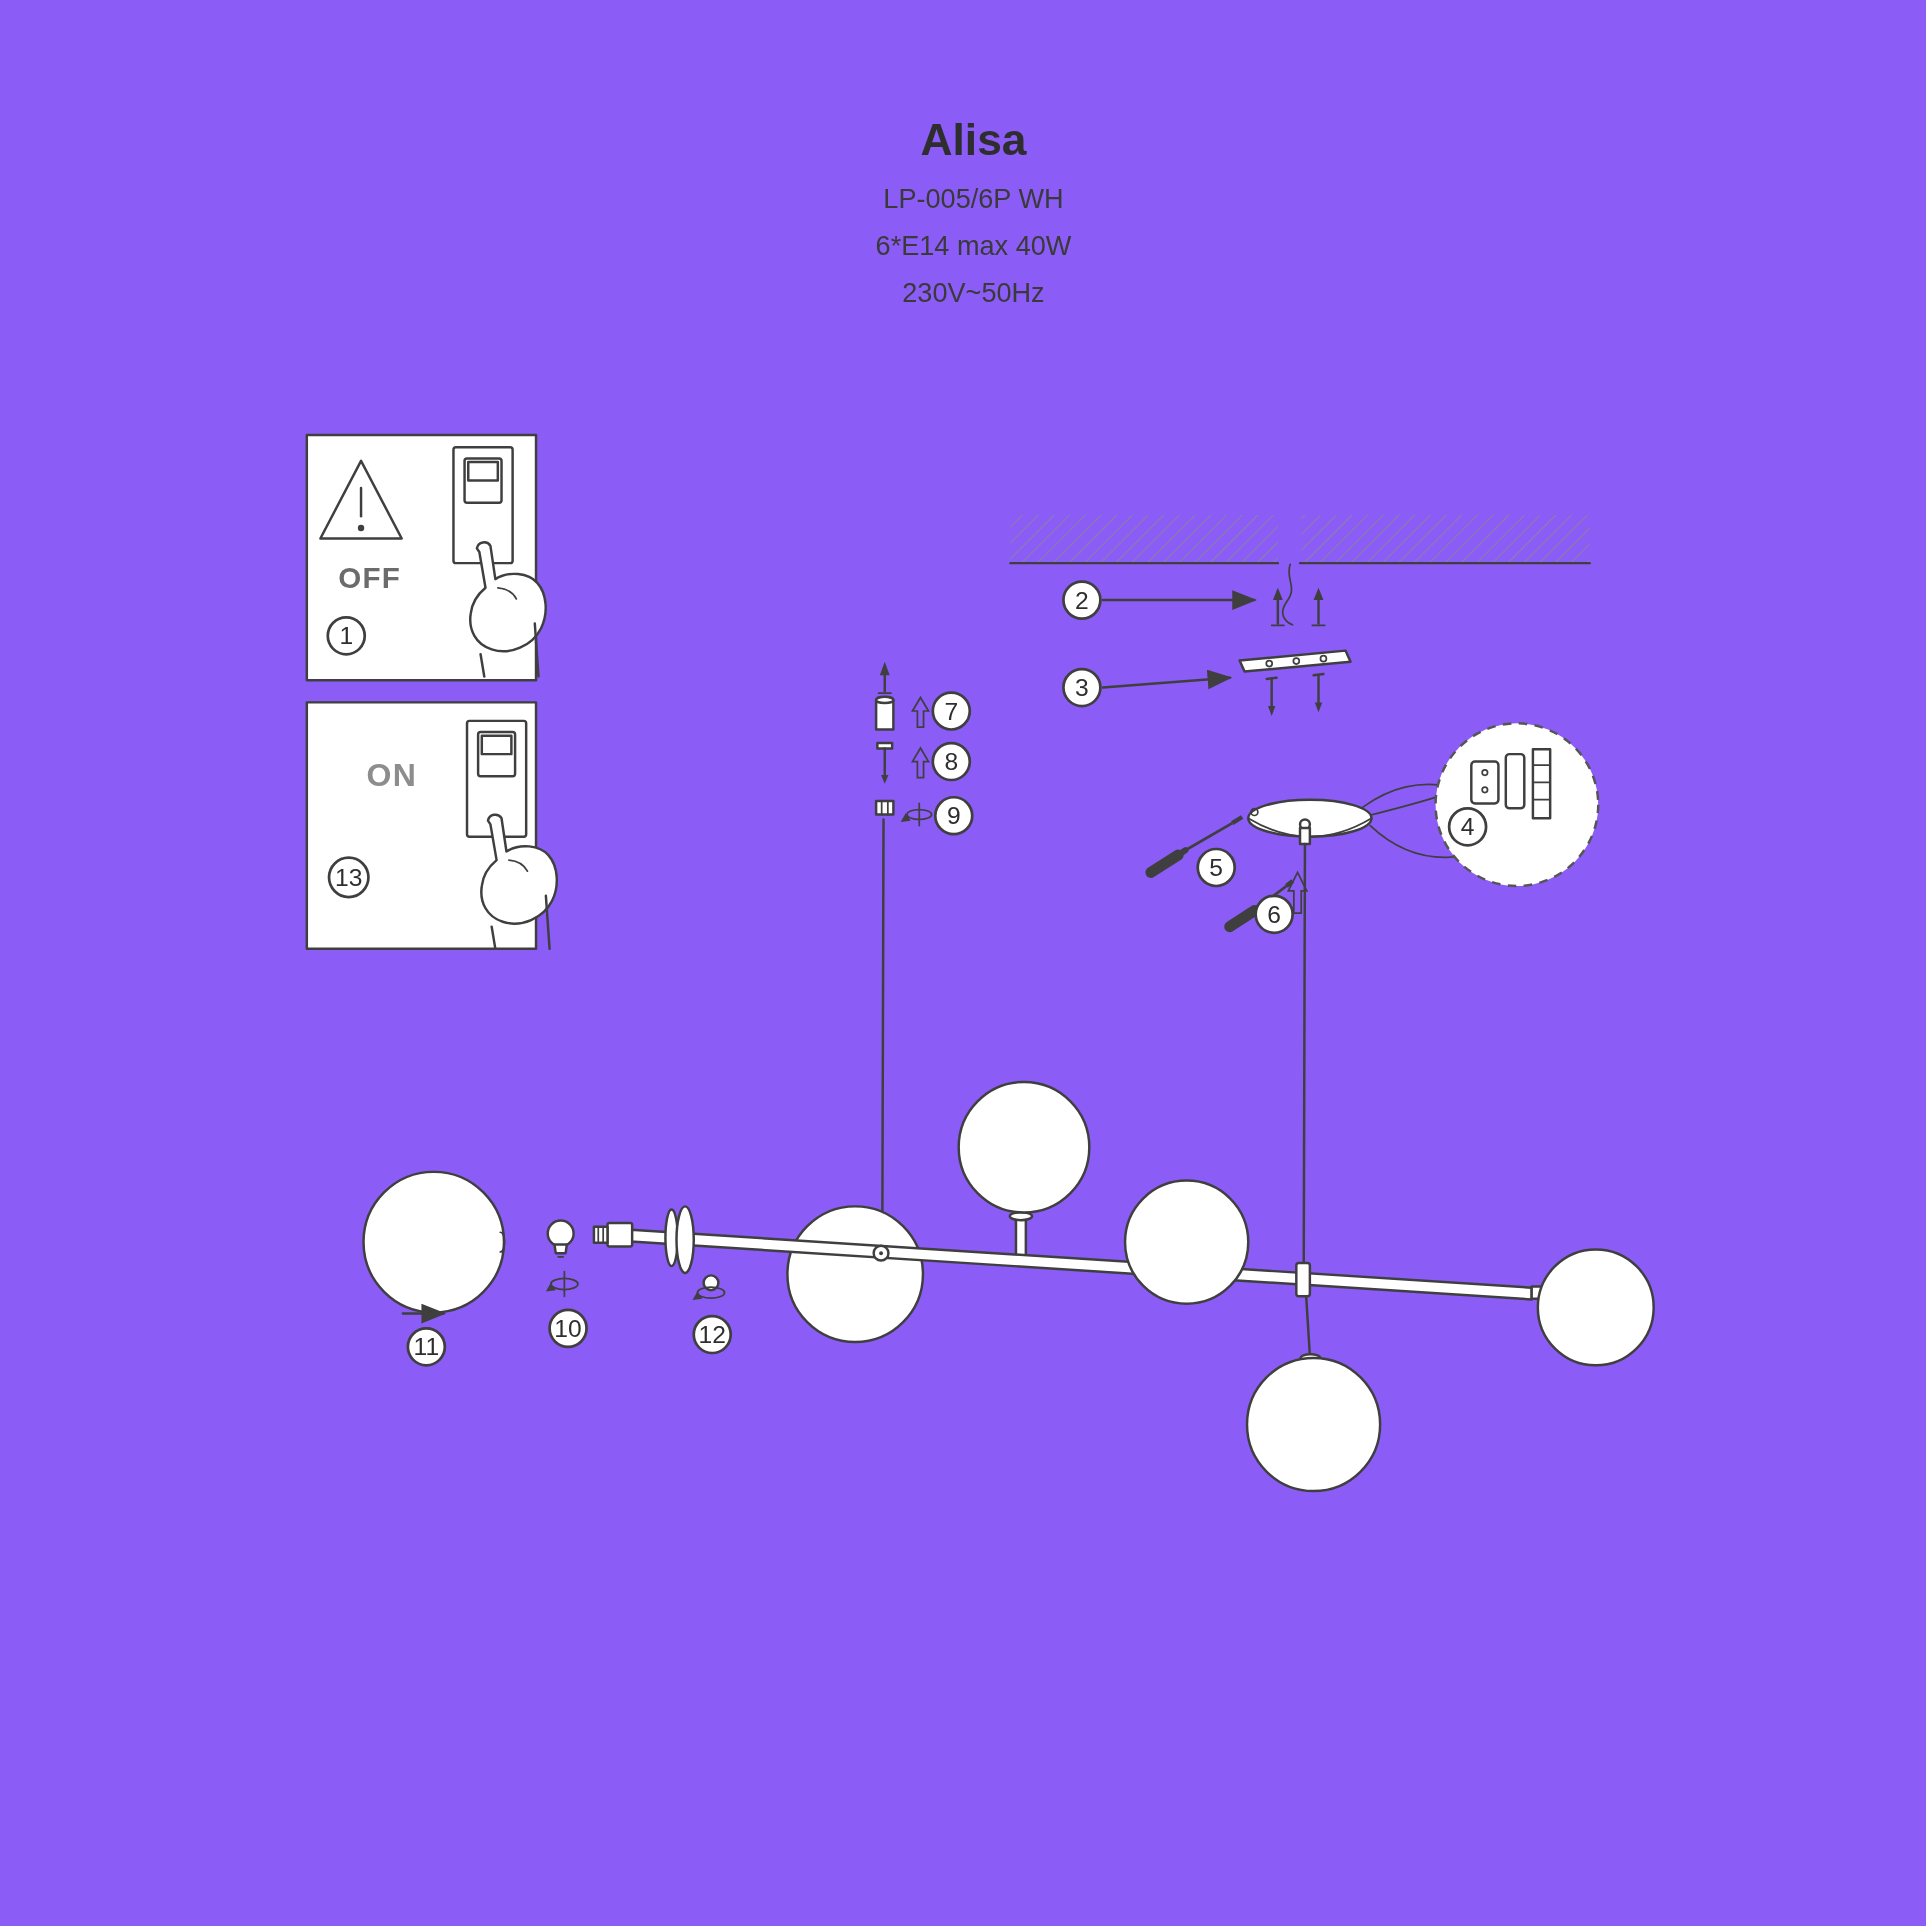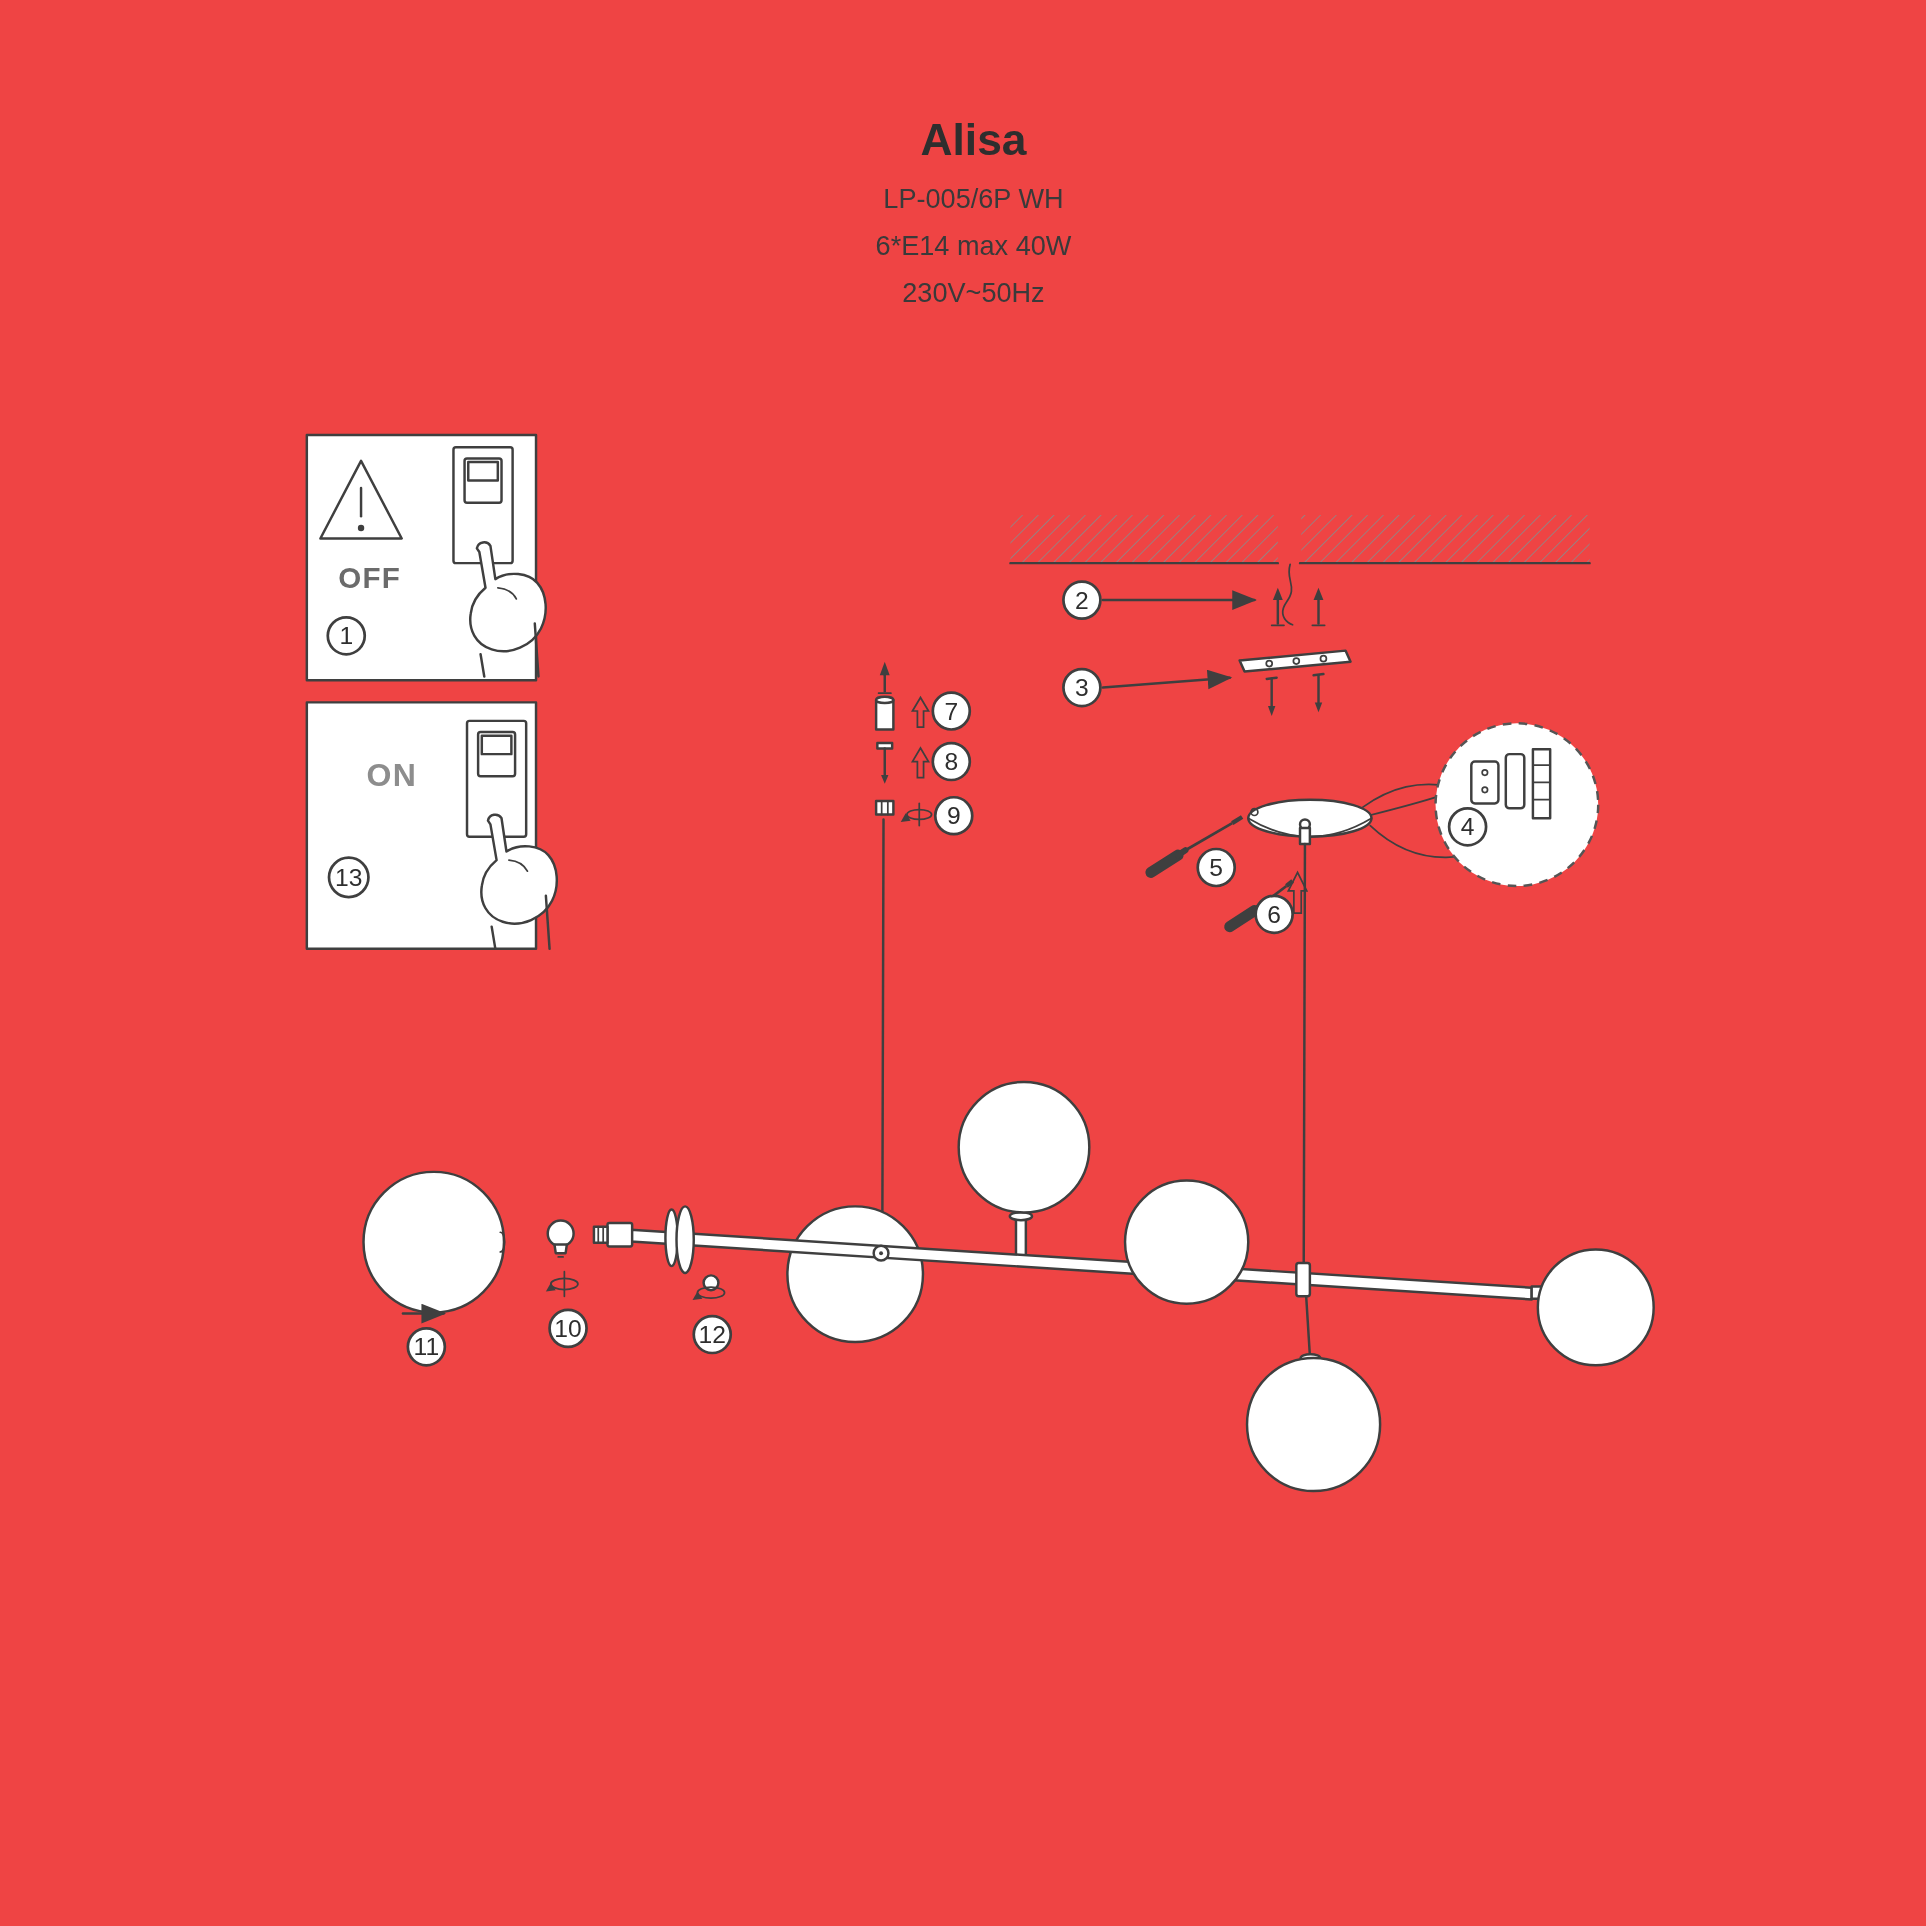--- a/index.html
+++ b/index.html
@@ -1,16 +1,16 @@
 <!DOCTYPE html>
 <html style="font-size:12.3px"><head>
 <meta charset="utf-8">
 <style>
   html,body{margin:0;padding:0;background:#fff;}
-  .page{width:1926px;height:1926px;background:#ef4444;position:relative;font-family:"Liberation Sans",sans-serif;}
+  .page{width:1926px;height:1926px;background:#8b5cf6;position:relative;font-family:"Liberation Sans",sans-serif;}
   svg{display:block;}
   .ln{stroke:#3f3f3f;fill:none;stroke-width:2;stroke-linecap:round;stroke-linejoin:round;}
   .ln-thin{stroke:#3f3f3f;fill:none;stroke-width:1.4;stroke-linecap:round;}
   .fw{fill:#ffffff;stroke:#3f3f3f;stroke-width:2;stroke-linejoin:round;}
   .fd{fill:#3f3f3f;stroke:none;}
   .t-title{font-family:"Liberation Sans",sans-serif;font-weight:700;font-size:36px;fill:#2e2e2e;}
   .t-sub{font-family:"Liberation Sans",sans-serif;font-weight:400;font-size:22px;fill:#3a3a3a;}
   .t-off{font-family:"Liberation Sans",sans-serif;font-weight:700;font-size:24px;fill:#6b6b6b;letter-spacing:1px;}
   .t-on{font-family:"Liberation Sans",sans-serif;font-weight:700;font-size:26px;fill:#8d8d8d;letter-spacing:1px;}
   .t-num{font-family:"Liberation Sans",sans-serif;font-weight:400;font-size:20px;fill:#2e2e2e;text-anchor:middle;}

